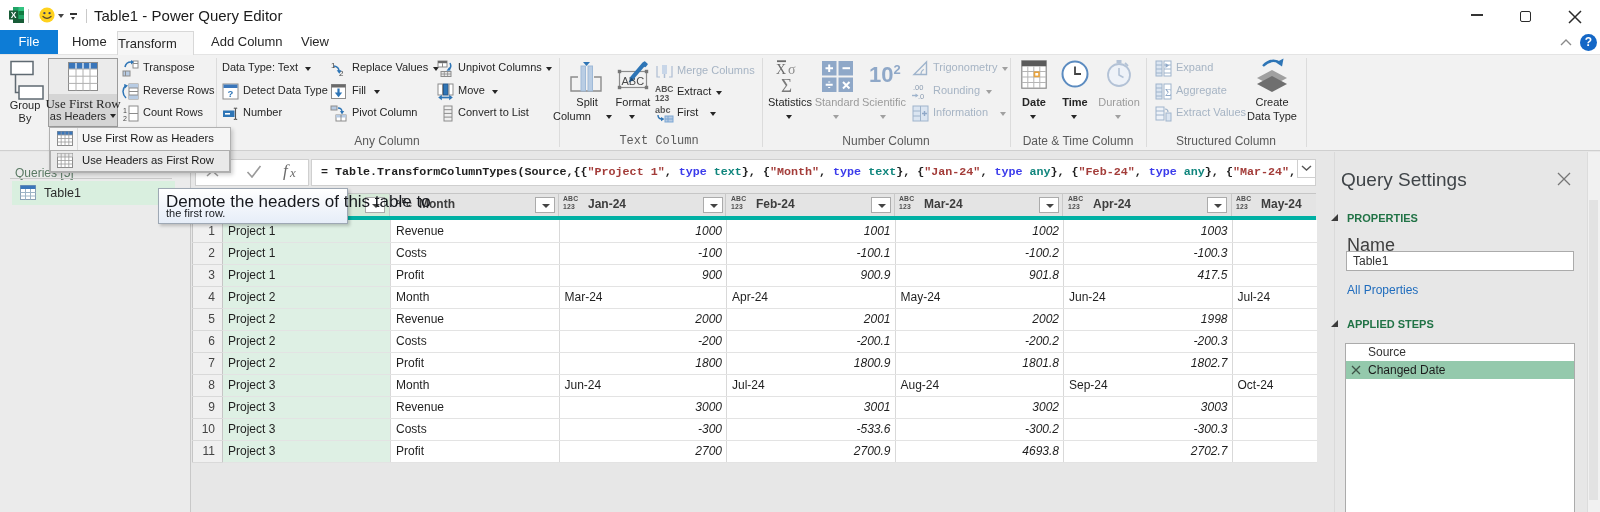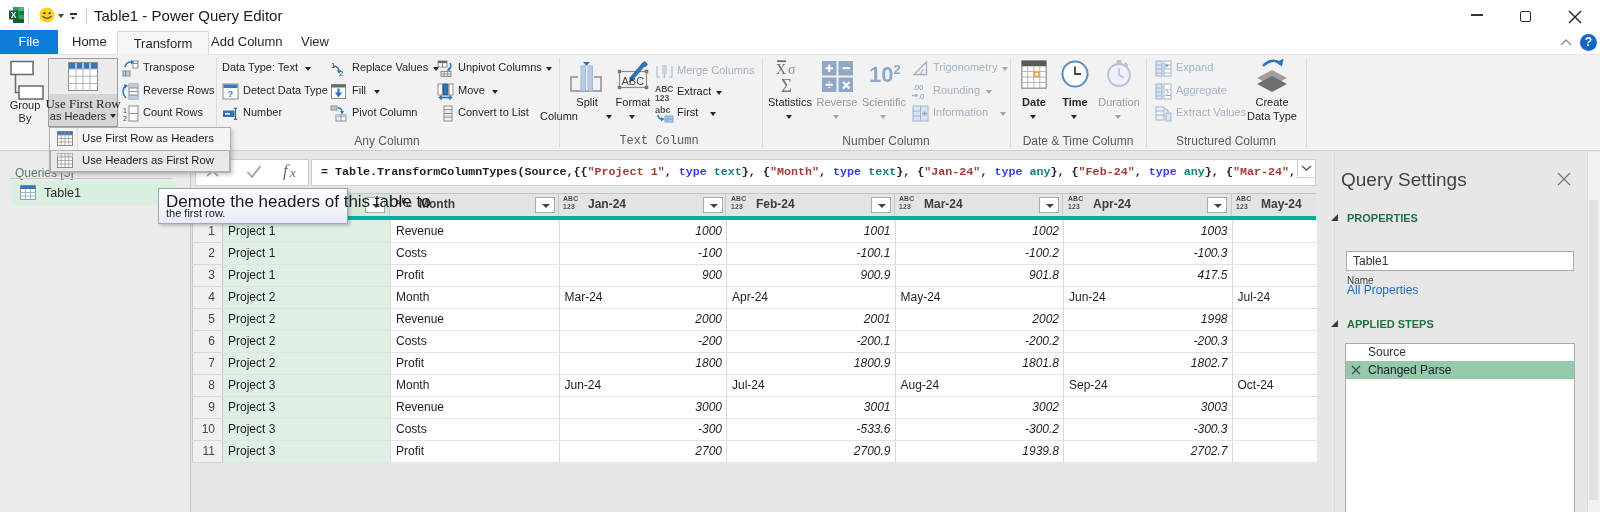--- a/index.html
+++ b/index.html
@@ -57,21 +57,21 @@
 <div class="abs" style="left:1520px;top:11px;width:11px;height:11px;border:1.4px solid #2b2b2b;border-radius:2px;"></div>
 <div class="abs" style="left:1568px;top:10px;width:14px;height:14px;">
 <svg width="14" height="14" viewBox="0 0 14 14">
       <path d="M1 1 L13 13 M13 1 L1 13" stroke="#2b2b2b" stroke-width="1.5"></path>
     </svg>
 </div>
 
 <div class="abs" style="left:0;top:30px;width:1600px;height:25px;background:#ffffff;border-bottom:1px solid #e4e4e4;"></div>
 <div class="abs" style="left:0;top:30px;width:58px;height:24px;background:#0d7cd6;color:#fff;font-size:13px;text-align:center;line-height:24px;">File</div>
 <div class="abs txt" style="left:72px;top:30px;font-size:13px;color:#262626;line-height:24px;">Home</div>
-<div class="abs" style="left:117px;top:31px;width:92px;height:24px;background:#f6f6f6;border:1px solid #d8d8d8;border-bottom:none;font-size:13px;color:#262626;text-align:center;line-height:23px;">Transform</div>
+<div class="abs" style="left:117px;top:31px;width:77px;height:24px;background:#f6f6f6;border:1px solid #d8d8d8;border-bottom:none;font-size:13px;color:#262626;line-height:23px;">Transform</div>
 <div class="abs txt" style="left:211px;top:30px;font-size:13px;color:#262626;line-height:24px;">Add Column</div>
 <div class="abs txt" style="left:301px;top:30px;font-size:13px;color:#262626;line-height:24px;">View</div>
 
 <div class="abs" style="left:1560px;top:39px;width:12px;height:7px;">
 <svg width="12" height="7" viewBox="0 0 12 7">
       <path d="M1 6 L6 1 L11 6" stroke="#8a8a8a" stroke-width="1.4" fill="none"></path>
     </svg>
 </div>
 <div class="abs" style="left:1580px;top:34px;width:17px;height:17px;border-radius:50%;background:#1467c6;color:#fff;font-size:12px;font-weight:bold;text-align:center;line-height:17px;">?</div>
 
@@ -241,21 +241,21 @@
 
 <div class="abs" style="left:569px;top:60px;width:34px;height:32px;">
 <svg width="34" height="32" viewBox="0 0 34 32">
   <path d="M14 2 L17.5 6 L21 2 Z" fill="#2e75b6"></path>
   <path d="M9 17 H2 V31 H32 V17 H25" stroke="#8c8c8c" stroke-width="1.4" fill="none"></path>
   <rect x="12" y="6" width="4.5" height="25" fill="#b9cde4" stroke="#9fbad8"></rect>
   <rect x="19" y="6" width="4.5" height="25" fill="#b9cde4" stroke="#9fbad8"></rect>
 </svg>
 </div>
 <div class="abs txt" style="left:587px;top:96px;transform:translateX(-50%);font-size:11px;color:#262626;">Split</div>
-<div class="abs txt" style="left:559px;top:110px;transform:translateX(-50%);font-size:11px;color:#262626;">Column</div>
+<div class="abs txt" style="left:572px;top:110px;transform:translateX(-50%);font-size:11px;color:#262626;">Column</div>
 <div class="abs" style="left:606px;top:115px;width:0;height:0;border-left:3.5px solid transparent;border-right:3.5px solid transparent;border-top:4px solid #262626;"></div>
 
 <div class="abs" style="left:617px;top:60px;width:34px;height:32px;">
 <svg width="34" height="32" viewBox="0 0 34 32">
   <rect x="2.5" y="11.5" width="27" height="16" fill="none" stroke="#8c8c8c" stroke-width="1.2"></rect>
   <rect x="0.8" y="9.8" width="3.4" height="3.4" fill="#777"></rect>
   <rect x="27.8" y="9.8" width="3.4" height="3.4" fill="#777"></rect>
   <rect x="0.8" y="25.8" width="3.4" height="3.4" fill="#777"></rect>
   <rect x="27.8" y="25.8" width="3.4" height="3.4" fill="#777"></rect>
   <text x="4.5" y="24.5" font-size="11" fill="#4a4a4a" font-family="Liberation Sans">ABC</text>
@@ -314,21 +314,21 @@
   <rect x="1" y="1" width="14.5" height="14.5" fill="#8fa8c8"></rect>
   <rect x="17.5" y="1" width="14.5" height="14.5" fill="#8fa8c8"></rect>
   <rect x="1" y="17.5" width="14.5" height="14.5" fill="#8fa8c8"></rect>
   <rect x="17.5" y="17.5" width="14.5" height="14.5" fill="#8fa8c8"></rect>
   <path d="M8.2 4.5 V12 M4.5 8.2 H12" stroke="#fff" stroke-width="2"></path>
   <path d="M21.5 8.2 H29" stroke="#fff" stroke-width="2"></path>
   <path d="M4.7 24.7 H11.7 M8.2 21.5 V22.5 M8.2 27 V28" stroke="#fff" stroke-width="2"></path>
   <path d="M22 22 L28.5 28.5 M28.5 22 L22 28.5" stroke="#fff" stroke-width="2"></path>
 </svg>
 </div>
-<div class="abs txt" style="left:837px;top:96px;transform:translateX(-50%);font-size:11px;color:#9b9b9b;">Reverse</div>
+<div class="abs txt" style="left:837px;top:96px;transform:translateX(-50%);font-size:11px;color:#9b9b9b;">Standard</div>
 <div class="abs" style="left:833px;top:115px;width:0;height:0;border-left:3.5px solid transparent;border-right:3.5px solid transparent;border-top:4px solid #a0a0a0;"></div>
 
 <div class="abs txt" style="left:869px;top:62px;font-size:22px;font-weight:bold;color:#8fa8c8;">10<span style="font-size:13px;vertical-align:8px;">2</span></div>
 <div class="abs txt" style="left:884px;top:96px;transform:translateX(-50%);font-size:11px;color:#9b9b9b;">Scientific</div>
 <div class="abs" style="left:880px;top:115px;width:0;height:0;border-left:3.5px solid transparent;border-right:3.5px solid transparent;border-top:4px solid #a0a0a0;"></div>
 
 <div class="abs" style="left:912px;top:60px;width:17px;height:17px;">
 <svg width="17" height="17" viewBox="0 0 17 17">
   <path d="M2 14.5 L14.5 14.5 L14.5 2 Z" fill="none" stroke="#9fb4cc" stroke-width="1.4"></path>
   <path d="M9 14.5 Q9 10.5 12 9.5" stroke="#9fb4cc" stroke-width="1.2" fill="none"></path>
@@ -626,51 +626,51 @@
           <td class="n">-300.2</td>
           <td class="n">-300.3</td>
           <td class="e"></td>
         </tr>
 <tr>
           <td class="g">11</td>
           <td class="p">Project 3</td>
           <td>Profit</td>
           <td class="n">2700</td>
           <td class="n">2700.9</td>
-          <td class="n">1939.8</td>
+          <td class="n">4693.8</td>
           <td class="n">2702.7</td>
           <td class="e"></td>
         </tr>
 </tbody>
     </table>
 </div>
 
 <div class="abs txt" style="left:1341px;top:169px;font-size:19px;color:#3f4448;">Query Settings</div>
 <div class="abs" style="left:1557px;top:172px;width:14px;height:14px;">
 <svg width="14" height="14" viewBox="0 0 14 14">
       <path d="M1 1 L13 13 M13 1 L1 13" stroke="#767676" stroke-width="1.3"></path>
     </svg>
 </div>
 <div class="abs" style="left:1331px;top:214px;width:0;height:0;border-left:7px solid transparent;border-bottom:7px solid #3c3c3c;"></div>
 <div class="abs txt" style="left:1347px;top:212px;font-size:11px;font-weight:bold;color:#217346;">PROPERTIES</div>
-<div class="abs txt" style="left:1347px;top:235px;font-size:10px;color:#404040;margin-top:40px;">Name</div>
+<div class="abs txt" style="left:1347px;top:235px;font-size:18px;color:#404040;">Name</div>
 <div class="abs" style="left:1346px;top:251px;width:228px;height:20px;background:#fff;border:1px solid #ababab;"></div>
 <div class="abs txt" style="left:1353px;top:251px;font-size:12px;line-height:20px;color:#333;">Table1</div>
 <div class="abs txt" style="left:1347px;top:283px;font-size:12px;color:#1f6cbd;">All Properties</div>
 <div class="abs" style="left:1331px;top:320px;width:0;height:0;border-left:7px solid transparent;border-bottom:7px solid #3c3c3c;"></div>
 <div class="abs txt" style="left:1347px;top:318px;font-size:11px;font-weight:bold;color:#217346;">APPLIED STEPS</div>
 <div class="abs" style="left:1345px;top:343px;width:230px;height:169px;background:#fff;border:1px solid #ababab;border-bottom:none;"></div>
 <div class="abs txt" style="left:1368px;top:345px;font-size:12px;color:#333;">Source</div>
 <div class="abs" style="left:1346px;top:361px;width:228px;height:18px;background:#94c9ac;"></div>
 <div class="abs" style="left:1351px;top:365px;width:10px;height:10px;">
 <svg width="10" height="10" viewBox="0 0 10 10">
       <path d="M1 1 L9 9 M9 1 L1 9" stroke="#3e5347" stroke-width="1.3"></path>
     </svg>
 </div>
-<div class="abs txt" style="left:1368px;top:363px;font-size:12px;color:#1c1c1c;">Changed Parse</div>
+<div class="abs txt" style="left:1368px;top:363px;font-size:12px;color:#1c1c1c;">Changed Date</div>
 
 <div class="abs" style="left:49px;top:127px;width:182px;height:46px;background:#f5f5f5;border:1px solid #b0b0b0;box-shadow:2px 2px 4px rgba(0,0,0,0.18);z-index:50;"></div>
 <div class="abs" style="left:77px;top:128px;width:1px;height:44px;background:#dadada;z-index:51;"></div>
 <div class="abs" style="left:57px;top:131px;width:16px;height:15px;z-index:52;">
 <svg width="16" height="15" viewBox="0 0 16 15">
   <rect x="0.5" y="0.5" width="15" height="14" fill="#fff" stroke="#8c8c8c"></rect>
   <rect x="0.5" y="0.5" width="15" height="3.5" fill="#3a76ba"></rect>
   <path d="M4.2 0.5 V14.5 M8 0.5 V14.5 M11.8 0.5 V14.5 M0.5 4 H15.5 M0.5 7.5 H15.5 M0.5 11 H15.5" stroke="#9b9b9b" stroke-width="0.8"></path>
 </svg>
 </div>

